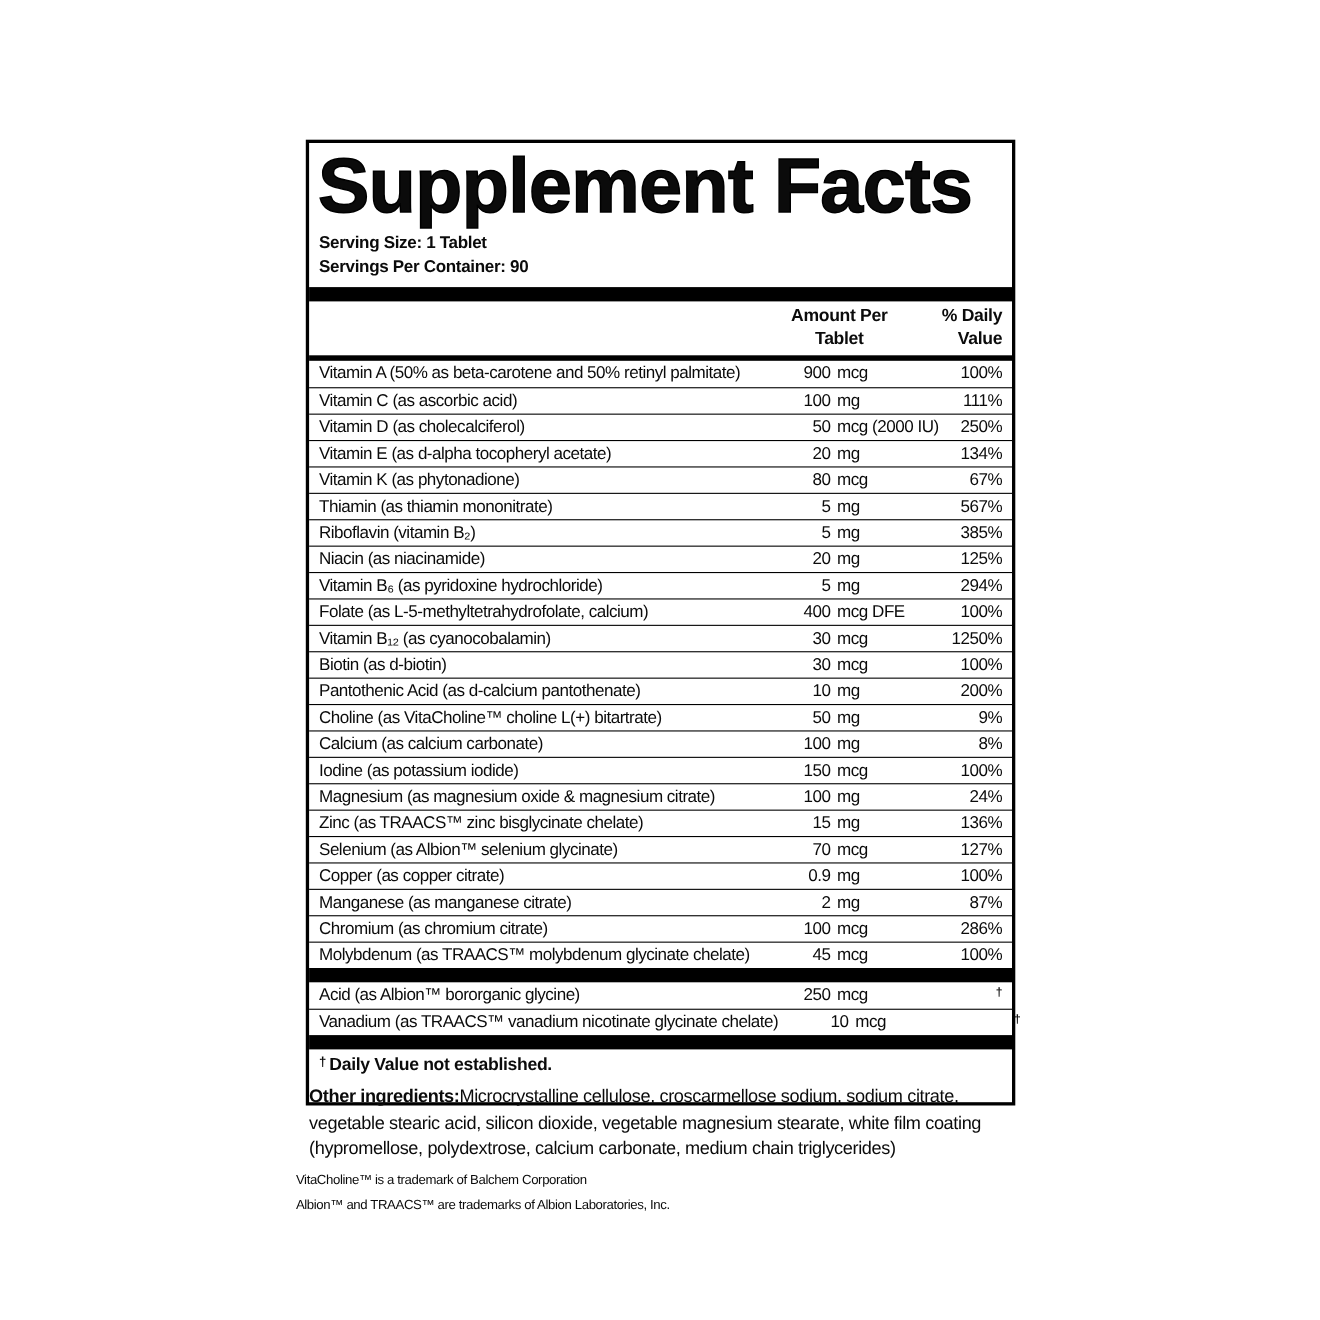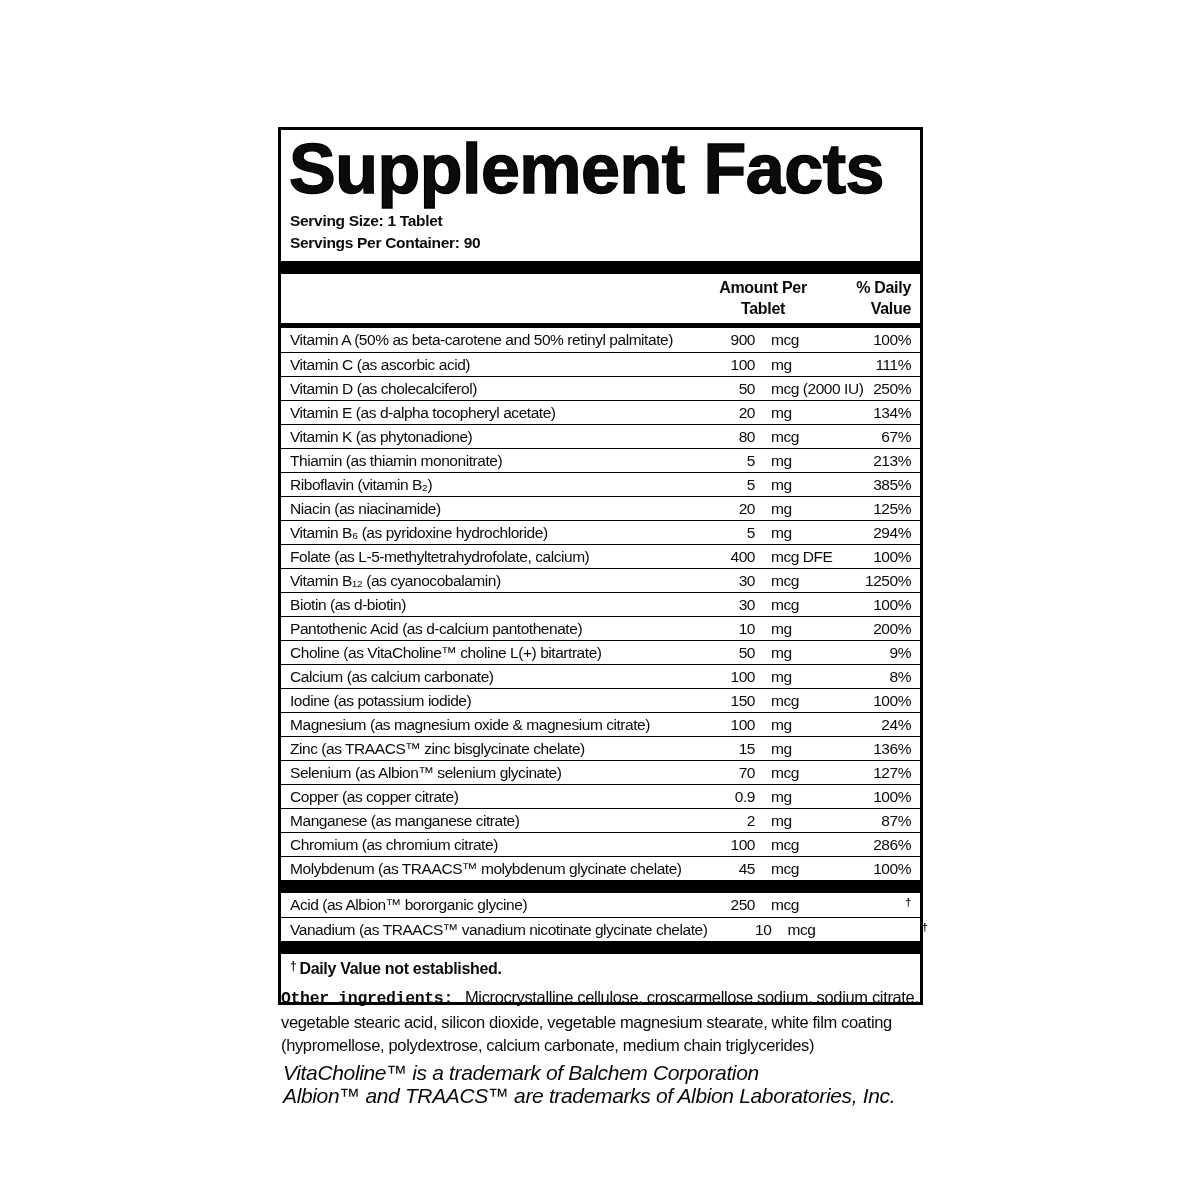--- a/index.html
+++ b/index.html
@@ -70,21 +70,21 @@
     align-items: center;
     min-height: 24px;
     padding: 0 9px;
     font-size: 15.5px;
     letter-spacing: -0.45px;
     line-height: 18px;
   }
   .row + .row { border-top: 1.5px solid #000; }
   .cell-name   { white-space: nowrap; overflow: visible; }
   .cell-amount { text-align: right; white-space: nowrap; }
-  .cell-unit   { padding-left: 16px; white-space: nowrap; }
+  .cell-unit   { padding-left: 6px; white-space: nowrap; }
   .cell-dv     { text-align: right; white-space: nowrap; }
   .cell-dv.dagger-dv {
     font-size: 11px;
     line-height: 11px;
     align-self: start;
     padding-top: 4px;
     font-weight: 700;
   }
 
   .footnote {
@@ -102,31 +102,30 @@
 
   .other-ingredients {
     position: absolute;
     left: 281px;
     top: 986px;
     width: 648px;
     font-size: 16.5px;
     letter-spacing: -0.35px;
     line-height: 23.5px;
   }
-  .other-ingredients .oi-label { font-weight: 700; margin-right: 12px; font-family: Liberation Mono, monospace; }
+  .other-ingredients .oi-label { font-weight: 700; margin-right: 0; }
 
   .trademarks {
     position: absolute;
-    left: 283px;
+    left: 269px;
     top: 1061px;
     width: 648px;
-    font-size: 21px;
+    font-size: 12px;
     letter-spacing: -0.35px;
     line-height: 23px;
-    font-style: italic;
   }
   .tm-line { white-space: nowrap; }
 </style>
 </head>
 <body>
 
 <div class="page">
 
   <div class="facts-box">
 
@@ -185,21 +184,21 @@
     <span class="cell-name">Vitamin K (as phytonadione)</span>
     <span class="cell-amount">80</span>
     <span class="cell-unit">mcg</span>
     <span class="cell-dv">67%</span>
   </div>
 
   <div class="row">
     <span class="cell-name">Thiamin (as thiamin mononitrate)</span>
     <span class="cell-amount">5</span>
     <span class="cell-unit">mg</span>
-    <span class="cell-dv">213%</span>
+    <span class="cell-dv">567%</span>
   </div>
 
   <div class="row">
     <span class="cell-name">Riboflavin (vitamin B₂)</span>
     <span class="cell-amount">5</span>
     <span class="cell-unit">mg</span>
     <span class="cell-dv">385%</span>
   </div>
 
   <div class="row">

